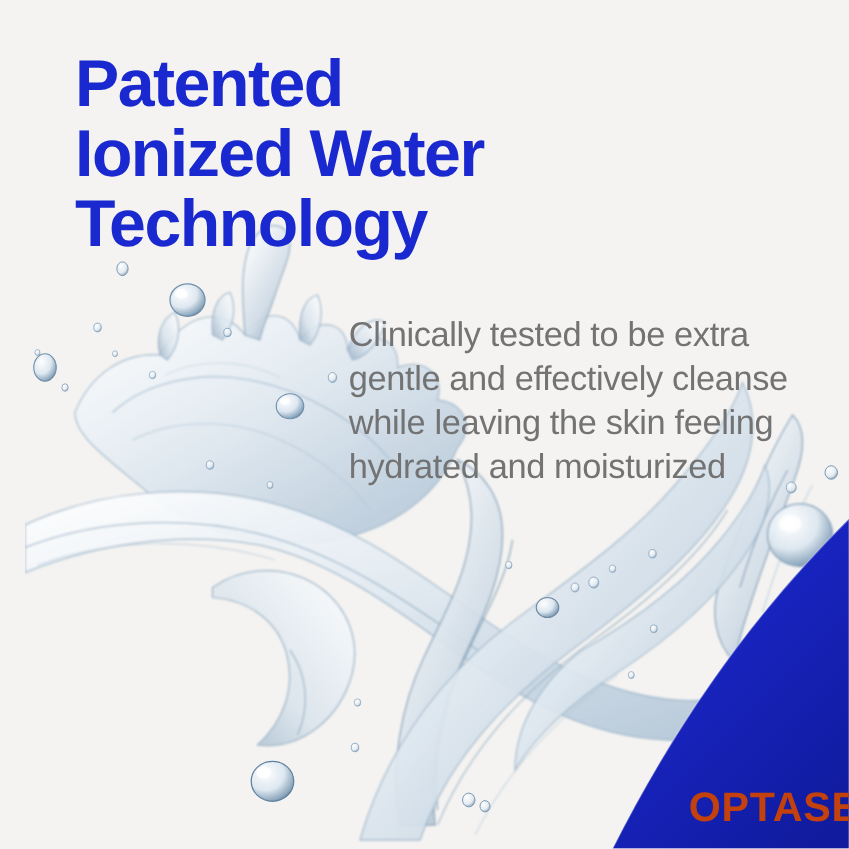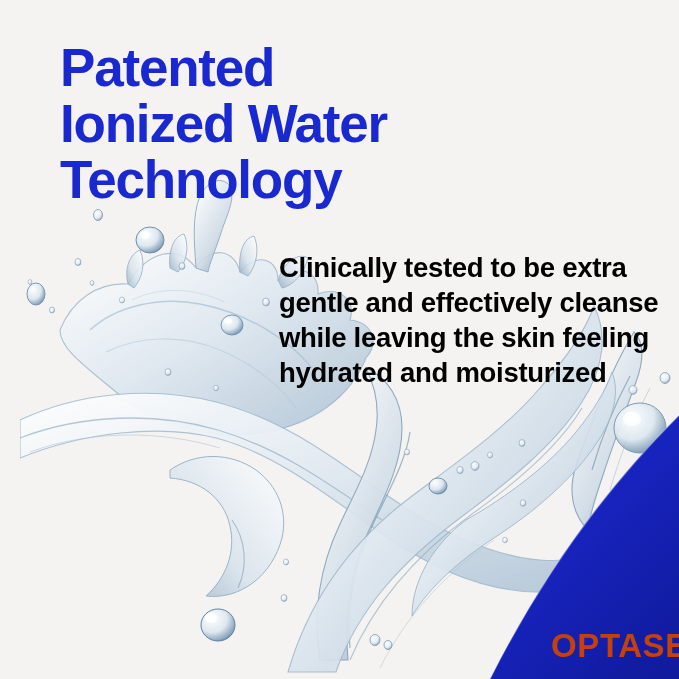--- a/index.html
+++ b/index.html
@@ -22,22 +22,22 @@
     color:#1a29cf;
     font-weight:700;
     font-size:53px;
     line-height:56px;
     letter-spacing:-1.2px;
     white-space:pre-line;
   }
   
   .bodycopy{
     position:absolute;left:259px;top:250px;width:392px;
-    color:#000000;
-    font-weight:700;
+    color:#737373;
+    font-weight:400;
     font-size:27.5px;
     line-height:35px;
     letter-spacing:-0.3px;
     white-space:pre-line;
   }
   
   .logo{
     position:absolute;left:531px;top:623px;
     color:#c2410c;
     font-weight:700;

